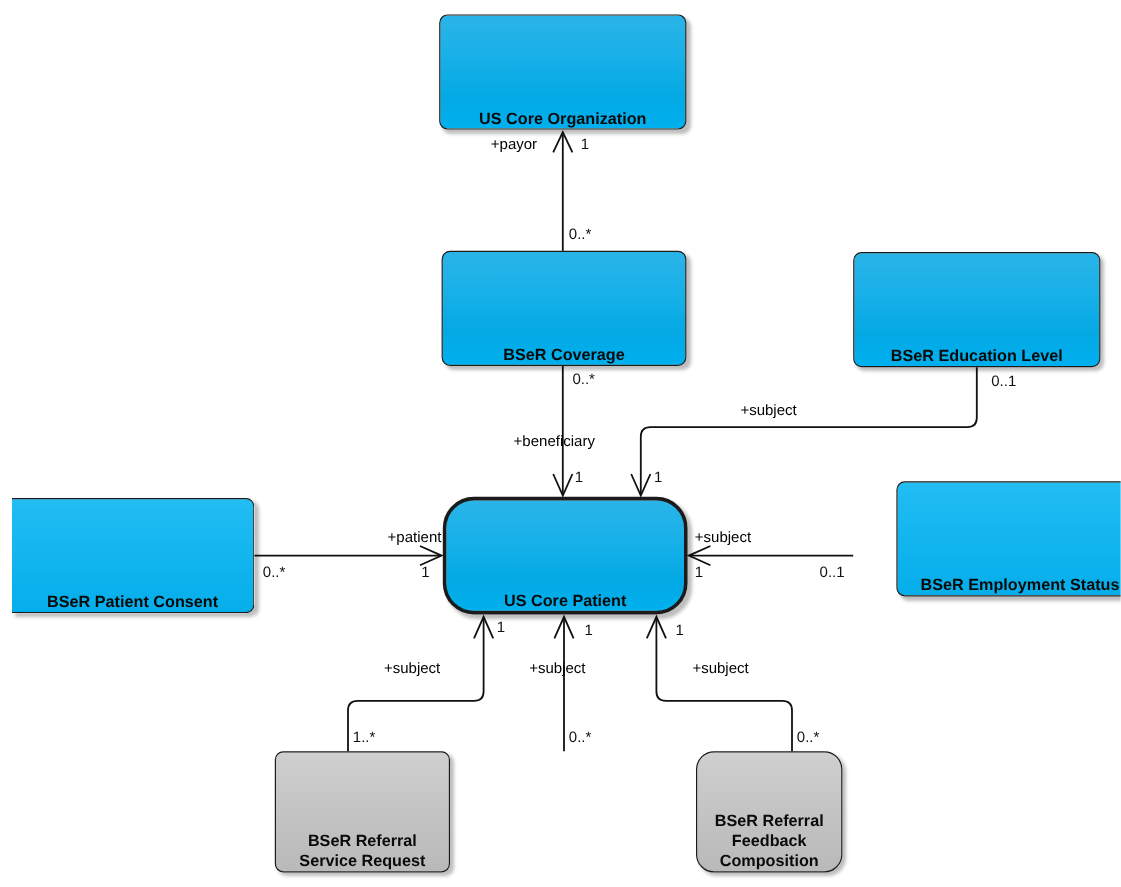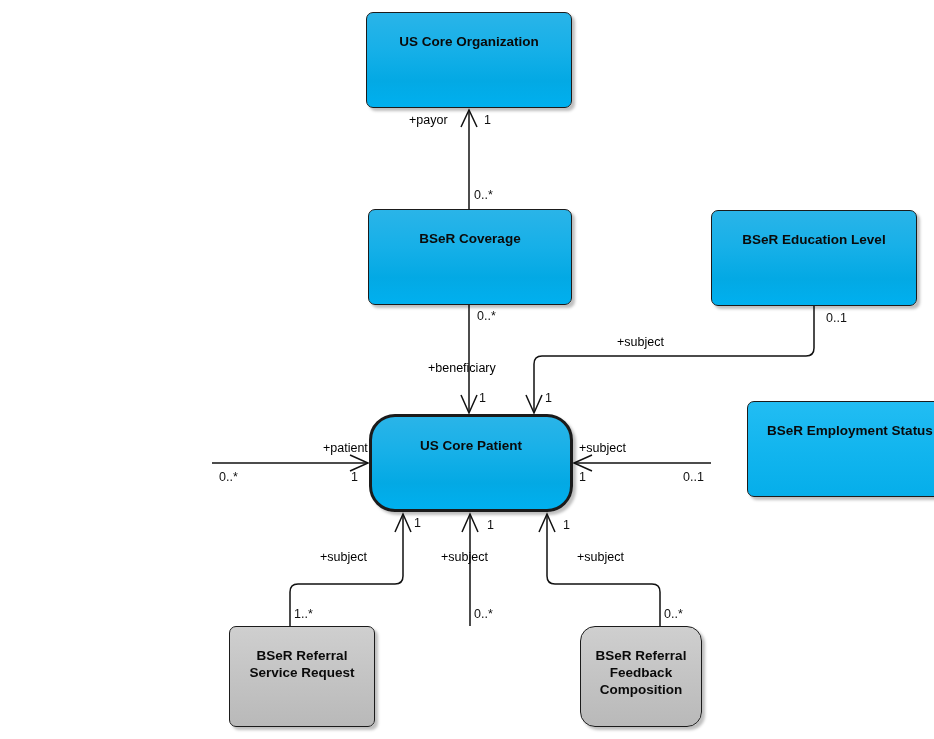--- a/index.html
+++ b/index.html
@@ -60,21 +60,21 @@
   .node.focus {
     border-width: 3px;
     border-radius: 6px;
   }
   .node.clipped-left {
     border-left: none;
     border-top-left-radius: 0;
     border-bottom-left-radius: 0;
   }
   .node.top-align {
-    align-items: flex-start;
+    align-items: flex-end;
     padding-top: 18px;
   }
   .edge-label {
     position: absolute;
     font-size: 12.5px;
     color: #000000;
     white-space: nowrap;
     z-index: 4;
     font-weight: normal;
   }
@@ -126,20 +126,23 @@
   </div>
 
   <div class="node blue top-align" style="left:368px; top:209px; width:204px; height:96px;">
     <span class="title">BSeR Coverage</span>
   </div>
 
   <div class="node blue top-align" style="left:711px; top:210px; width:206px; height:96px;">
     <span class="title">BSeR Education Level</span>
   </div>
 
+  <div class="node blue bright clipped-left top-align" style="left:10px; top:415px; width:202px; height:96px;">
+    <span class="title">BSeR Patient Consent</span>
+  </div>
 
   <div class="node blue focus top-align" style="left:369px; top:414px; width:204px; height:98px;border-radius:26px;">
     <span class="title">US Core Patient</span>
   </div>
 
   <div class="node blue bright top-align" style="left:711px; top:401px; width:206px; height:96px;margin-left:36px;">
     <span class="title">BSeR Employment Status</span>
   </div>
 
   <div class="node gray top-align" style="left:229px; top:626px; width:146px; height:101px;">

